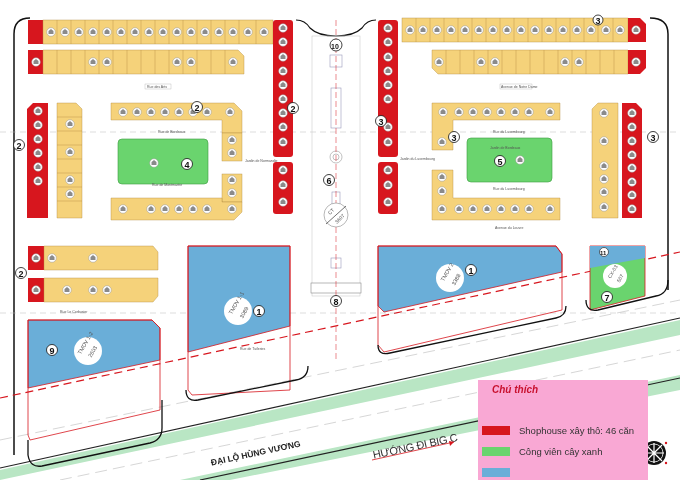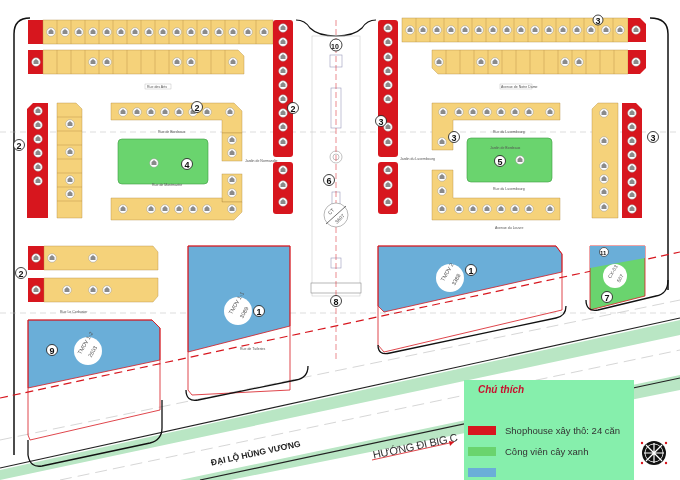--- a/index.html
+++ b/index.html
@@ -1,18 +1,18 @@
 <!DOCTYPE html>
 <html><head>
 <meta charset="utf-8">
 <style>
   html,body{margin:0;padding:0;background:#fff;}
   body{width:680px;height:480px;overflow:hidden;position:relative;font-family:"Liberation Sans",sans-serif;}
   #map{position:absolute;left:0;top:0;width:680px;height:480px;}
-  .legend{position:absolute;left:464px;top:380px;width:170px;height:100px;background:#86efac;text-decoration:underline;}
+  .legend{position:absolute;left:478px;top:380px;width:170px;height:100px;background:#f9a8d4;text-decoration:underline;}
   .legend-title{position:absolute;left:14px;top:4px;color:#c8102e;font-weight:bold;font-style:italic;font-size:10px;}
   .legend-row{position:absolute;left:4px;height:12px;display:flex;align-items:center;}
   .swatch{width:28px;height:9px;margin-right:9px;}
   .legend-label{font-size:9.5px;color:#333;white-space:nowrap;}
   .road-label{position:absolute;font-weight:bold;font-size:8.5px;color:#222;transform:rotate(-12deg);white-space:nowrap;}
   .dir-label{position:absolute;font-size:11px;color:#333;transform:rotate(-12deg);white-space:nowrap;letter-spacing:-0.3px;}
   .tiny{font-size:3.5px;fill:#555;font-family:"Liberation Sans",sans-serif;}
   .num{font-size:9px;font-weight:bold;fill:#111;font-family:"Liberation Sans",sans-serif;}
 </style>
 </head>
@@ -418,21 +418,21 @@
       <circle cx="12" cy="-10" r="1.2" fill="#d7161e"></circle>
     <circle cx="-12" cy="10" r="1.2" fill="#d7161e"></circle>
       <circle cx="12" cy="10" r="1.2" fill="#d7161e"></circle>
   </g>
 </svg>
 
 <div class="legend">
   <div class="legend-title">Chú thích</div>
   <div class="legend-row" style="top:44px">
     <div class="swatch" style="background:#d7161e"></div>
-    <span class="legend-label">Shophouse xây thô: 24 căn</span>
+    <span class="legend-label">Shophouse xây thô: 46 căn</span>
   </div>
   <div class="legend-row" style="top:65px">
     <div class="swatch" style="background:#6ad46e"></div>
     <span class="legend-label">Công viên cây xanh</span>
   </div>
   <div class="legend-row" style="top:86px">
     <div class="swatch" style="background:#6aaed8"></div>
   </div>
 </div>
 

